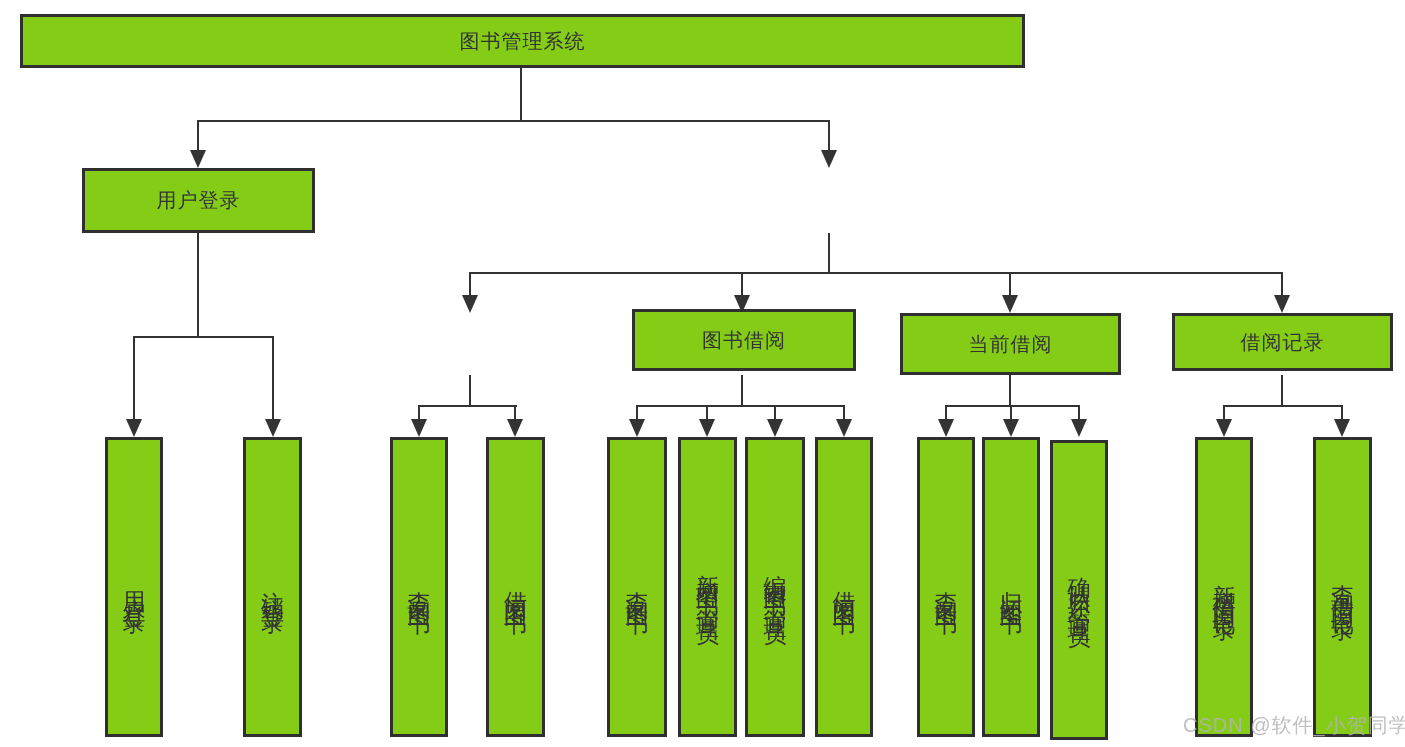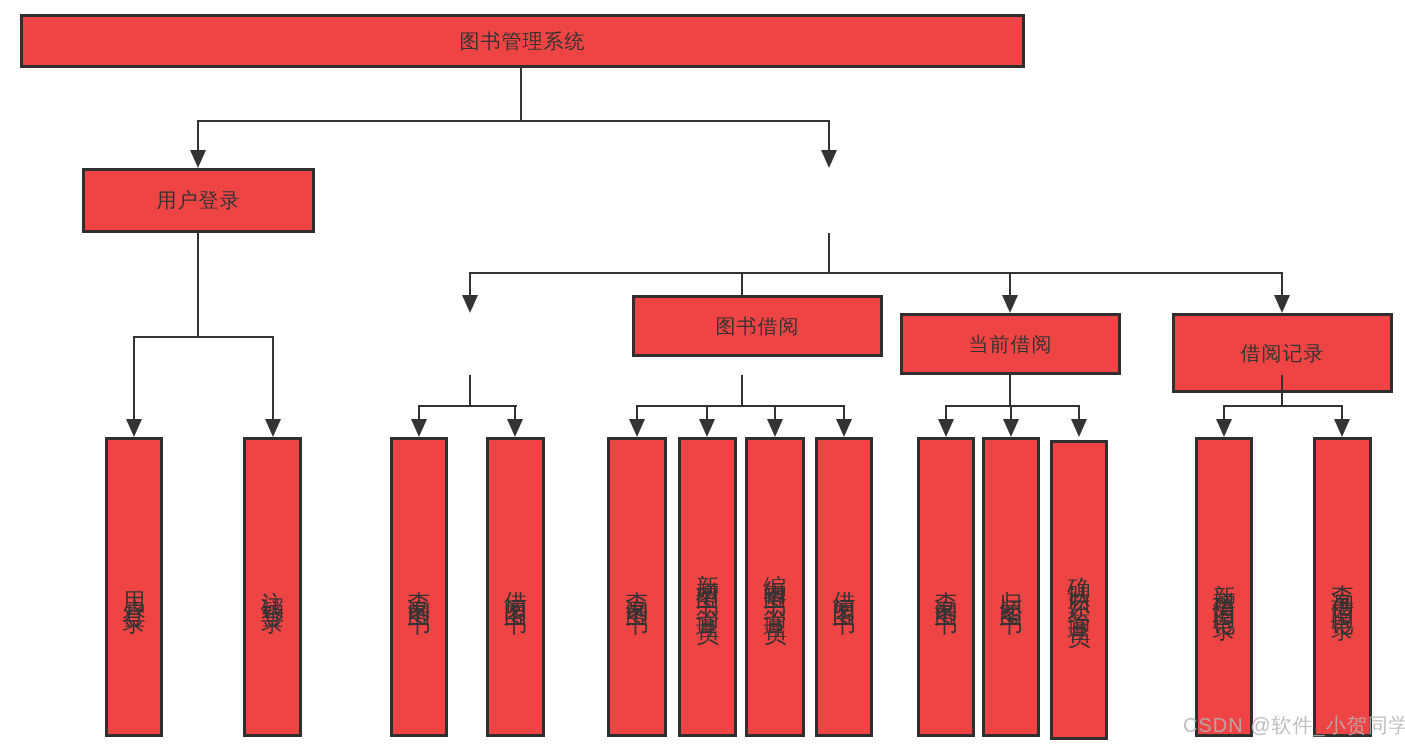--- a/index.html
+++ b/index.html
@@ -14,21 +14,21 @@
     position:relative;
     width:1405px;height:747px;
     background:var(--bg);
     font-family:"Liberation Sans", sans-serif;
     overflow:hidden;
   }
   .node{
     position:absolute;
     box-sizing:border-box;
     border:3px solid var(--border);
-    background:#ef4444;
+    background:#84cc16;
     display:flex;align-items:center;justify-content:center;
     font-size:20px;color:var(--text);
     letter-spacing:1px;
     white-space:nowrap;
   }
   .node.v{
     writing-mode:vertical-rl;
     text-orientation:mixed;
     font-size:23px;
     letter-spacing:7px;
@@ -88,23 +88,23 @@
     <div class="vl" style="left:469px;top:272px;height:25px"></div>
     <div class="ar" style="left:462px;top:295px"></div>
     <div class="vl" style="left:741px;top:272px;height:25px"></div>
     <div class="ar" style="left:734px;top:295px"></div>
     <div class="vl" style="left:1009px;top:272px;height:25px"></div>
     <div class="ar" style="left:1002px;top:295px"></div>
     <div class="vl" style="left:1281px;top:272px;height:25px"></div>
     <div class="ar" style="left:1274px;top:295px"></div>
   </div>
 
-  <div class="node" style="left:632px;top:295px;width:251px;height:62px">图书借阅</div>
+  <div class="node" style="left:632px;top:309px;width:224px;height:62px">图书借阅</div>
   <div class="node" style="left:900px;top:313px;width:221px;height:62px">当前借阅</div>
-  <div class="node" style="left:1172px;top:313px;width:221px;height:80px">借阅记录</div>
+  <div class="node" style="left:1172px;top:313px;width:221px;height:58px">借阅记录</div>
 
   <div>
     <div class="vl" style="left:469px;top:375px;height:30px"></div>
     <div class="hl" style="left:418px;top:405px;width:99px"></div>
     <div class="vl" style="left:418px;top:405px;height:16px"></div>
     <div class="ar" style="left:411px;top:419px"></div>
     <div class="vl" style="left:514px;top:405px;height:16px"></div>
     <div class="ar" style="left:507px;top:419px"></div>
   </div>
 

